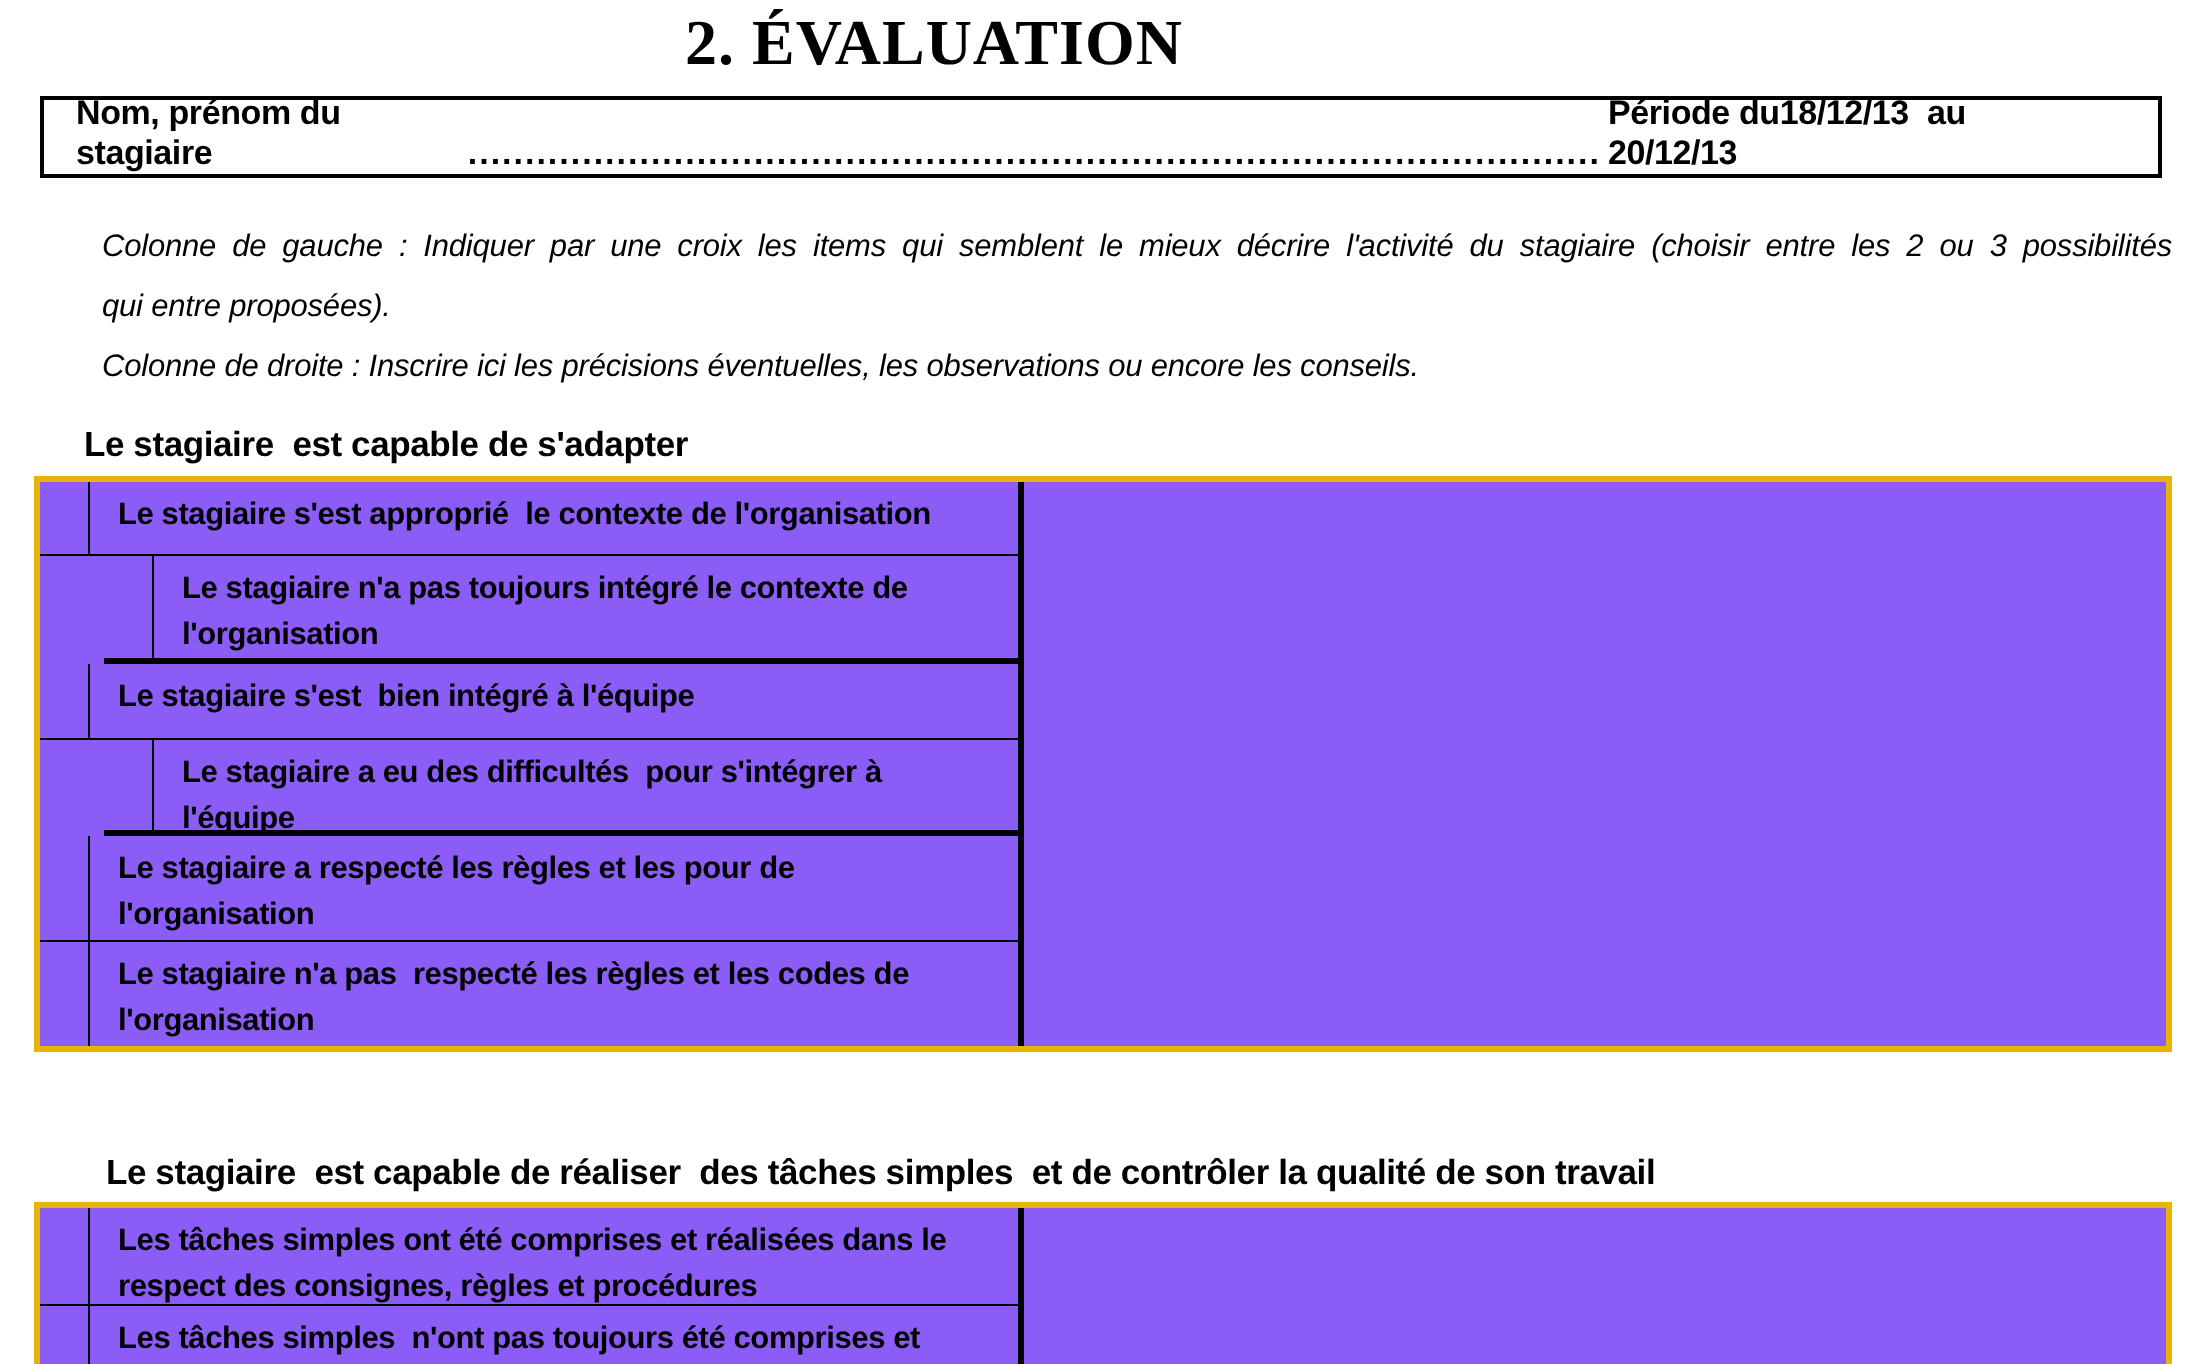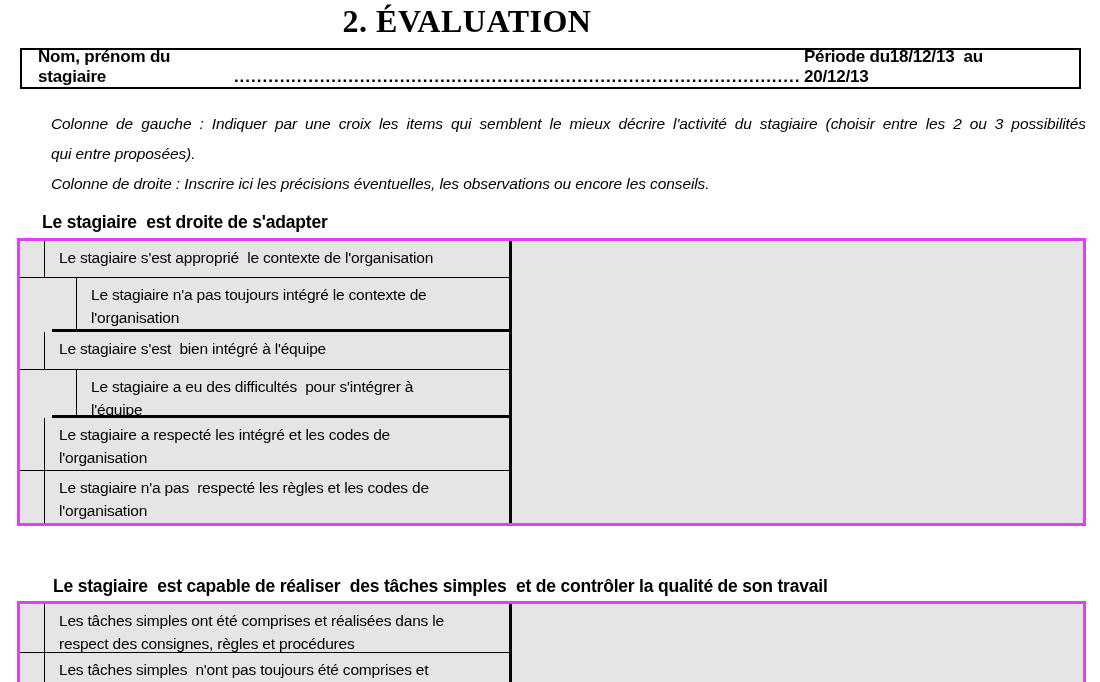--- a/index.html
+++ b/index.html
@@ -31,22 +31,22 @@
   .instr-line { line-height:30px;margin-left:11px; }
   .instr-line.stretch { text-align:justify; text-align-last:justify; }
   .section-heading {
     position:absolute; font-weight:bold; font-size:17.5px;
     letter-spacing:-0.2px; white-space:pre; 
   }
   #heading-1 { left:42px; top:212px; }
   #heading-2 { left:53px; top:576px; }
   .eval-table {
     position:absolute; left:17px; width:1069px;
-    border:3px solid #d946ef; box-sizing:border-box;
-    display:flex; background:#e5e5e5;
+    border:3px solid #eab308; box-sizing:border-box;
+    display:flex; background:#8b5cf6;font-weight:bold;
   }
   #table-1 { top:238px; height:288px; }
   #table-2 { top:601px; height:140px; }
   .rows-col { width:489px; display:flex; flex-direction:column; }
   .obs-cell { flex:1 1 auto; border-left:3px solid #000; }
   .row { display:flex; border-bottom:1px solid #000; box-sizing:border-box; }
   .row.thick { border-bottom:3px solid #000;margin-left:32px; }
   .row:last-child { border-bottom:none; }
   .check-cell { width:25px; border-right:1px solid #000; box-sizing:border-box; }
   .label-cell {
@@ -74,21 +74,21 @@
     <span class="dots">..........................................................................................................</span>
     <span class="period">Période du18/12/13  au 20/12/13</span>
   </div>
 
   <div class="instructions">
     <div class="instr-line stretch">Colonne de gauche : Indiquer par une croix les items qui semblent le mieux décrire l'activité du stagiaire (choisir entre les 2 ou 3 possibilités</div>
     <div class="instr-line">qui entre proposées).</div>
     <div class="instr-line">Colonne de droite : Inscrire ici les précisions éventuelles, les observations ou encore les conseils.</div>
   </div>
 
-  <div class="section-heading" id="heading-1">Le stagiaire  est droite de s'adapter</div>
+  <div class="section-heading" id="heading-1">Le stagiaire  est capable de s'adapter</div>
 
   <div class="eval-table" id="table-1">
     <div class="rows-col">
       <div class="row">
         <div class="check-cell"></div>
         <div class="label-cell">Le stagiaire s'est approprié  le contexte de l'organisation</div>
       </div>
       <div class="row thick">
         <div class="check-cell"></div>
         <div class="label-cell">Le stagiaire n'a pas toujours intégré le contexte de
@@ -98,21 +98,21 @@
         <div class="check-cell"></div>
         <div class="label-cell">Le stagiaire s'est  bien intégré à l'équipe</div>
       </div>
       <div class="row thick">
         <div class="check-cell"></div>
         <div class="label-cell">Le stagiaire a eu des difficultés  pour s'intégrer à
 l'équipe</div>
       </div>
       <div class="row">
         <div class="check-cell"></div>
-        <div class="label-cell">Le stagiaire a respecté les intégré et les codes de
+        <div class="label-cell">Le stagiaire a respecté les règles et les pour de
 l'organisation</div>
       </div>
       <div class="row">
         <div class="check-cell"></div>
         <div class="label-cell">Le stagiaire n'a pas  respecté les règles et les codes de
 l'organisation</div>
       </div>
     </div>
     <div class="obs-cell"></div>
   </div>

